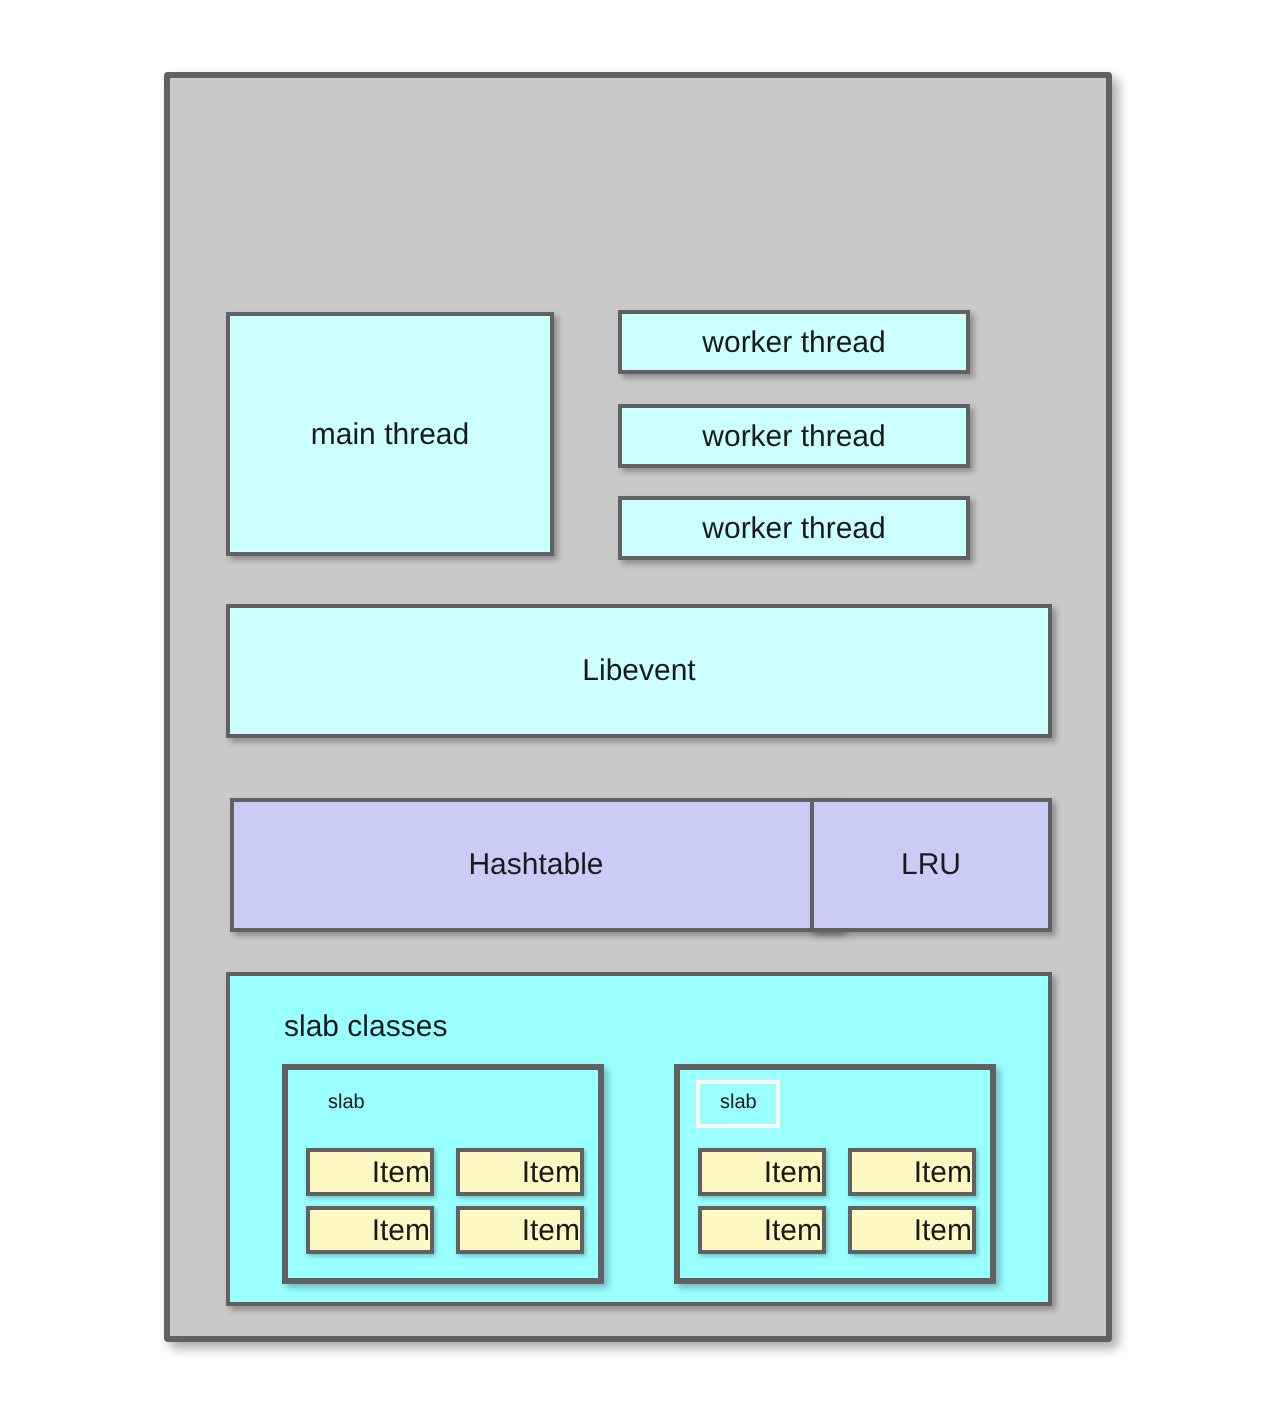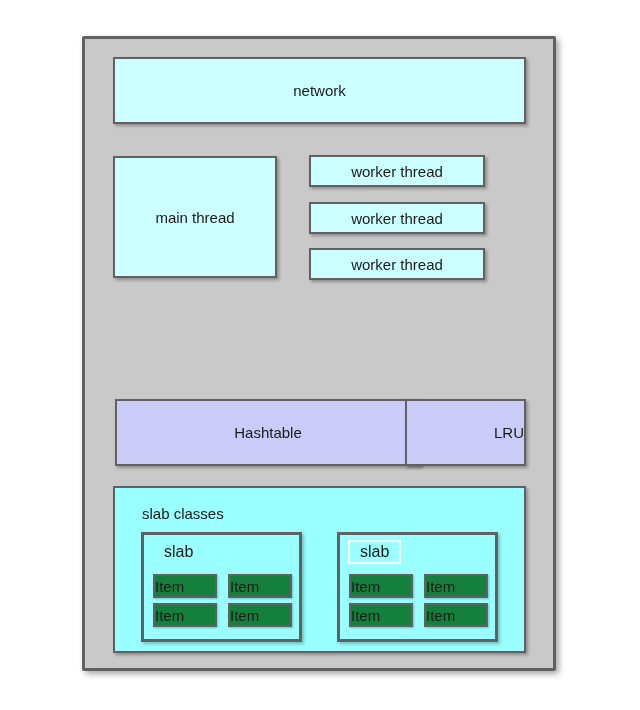--- a/index.html
+++ b/index.html
@@ -33,21 +33,21 @@
   .bright { background: #99ffff; padding-left: 32px; }
 
   .network     { left: 28px;  top: 18px;  width: 413px; height: 67px; }
   .main-thread { left: 28px;  top: 117px; width: 164px; height: 122px; justify-content: center; }
   .worker      { left: 224px; width: 176px; height: 32px; }
   .worker-1 { top: 116px; }
   .worker-2 { top: 163px; }
   .worker-3 { top: 209px; }
   .libevent    { left: 28px;  top: 263px; width: 413px; height: 67px; }
   .hashtable   { left: 30px;  top: 360px; width: 306px; height: 67px; }
-  .lru         { left: 320px; top: 360px; width: 121px; height: 67px; justify-content: flex-end; }
+  .lru         { left: 320px; top: 360px; width: 121px; height: 67px; }
 
   .slab-classes {
     left: 28px; top: 447px; width: 413px; height: 167px;
     display: block;
   }
   .slab-classes-label {
     position: absolute; left: 27px; top: 17px;
     font-size: 15px;
   }
   .slab {
@@ -56,65 +56,65 @@
     border: 3px solid #616161;
     background: #99ffff;
     box-shadow: 2px 2px 3px rgba(0,0,0,0.25);
   }
   .slab-1 { left: 26px; }
   .slab-2 { left: 222px; }
   .slab-label {
     position: absolute; left: 8px; top: 5px;
     border: 2px solid transparent;
     padding: 1px 10px;
-    font-size: 16px;
+    font-size: 10px;
     line-height: 18px;
   }
   .slab-label.highlighted { border-color: #fafafa; }
   .items {
     position: absolute; left: 9px; top: 39px;
     display: grid;
     grid-template-columns: 64px 64px;
     grid-template-rows: 24px 24px;
     column-gap: 11px;
     row-gap: 5px;
   }
   .item {
     box-sizing: border-box;
     border: 2px solid #616161;
-    background: #15803d;
-    display: flex; align-items: center; justify-content: flex-start;
+    background: #fef9c3;
+    display: flex; align-items: center; justify-content: flex-end;
     font-size: 15px;
     box-shadow: 1px 1px 2px rgba(0,0,0,0.25);
   }
 </style>
 </head>
 <body>
 
 <div class="canvas">
   <div class="container">
 
-    <div class="box cyan network">
-      <span>network</span>
-    </div>
 
     <div class="box cyan main-thread">
       <span>main thread</span>
     </div>
 
     <div class="box cyan worker worker-1">
       <span>worker thread</span>
     </div>
     <div class="box cyan worker worker-2">
       <span>worker thread</span>
     </div>
     <div class="box cyan worker worker-3">
       <span>worker thread</span>
     </div>
 
+    <div class="box cyan libevent">
+      <span>Libevent</span>
+    </div>
 
     <div class="box lavender hashtable">
       <span>Hashtable</span>
     </div>
 
     <div class="box lavender lru">
       <span>LRU</span>
     </div>
 
     <div class="box bright slab-classes">

